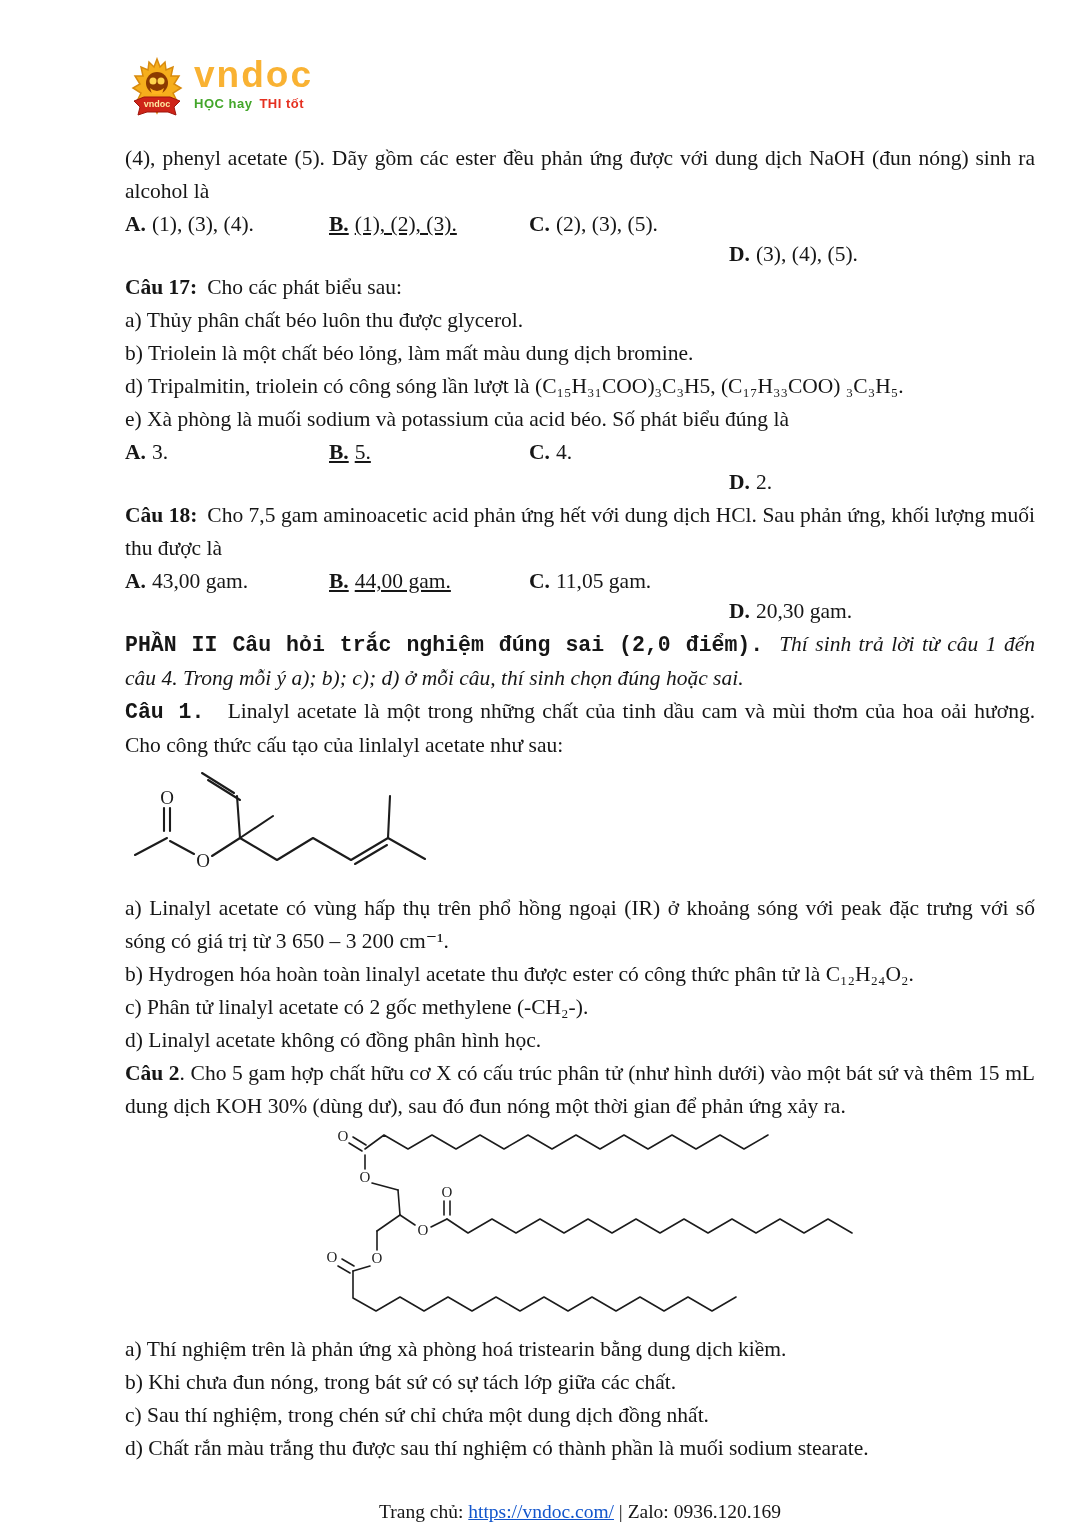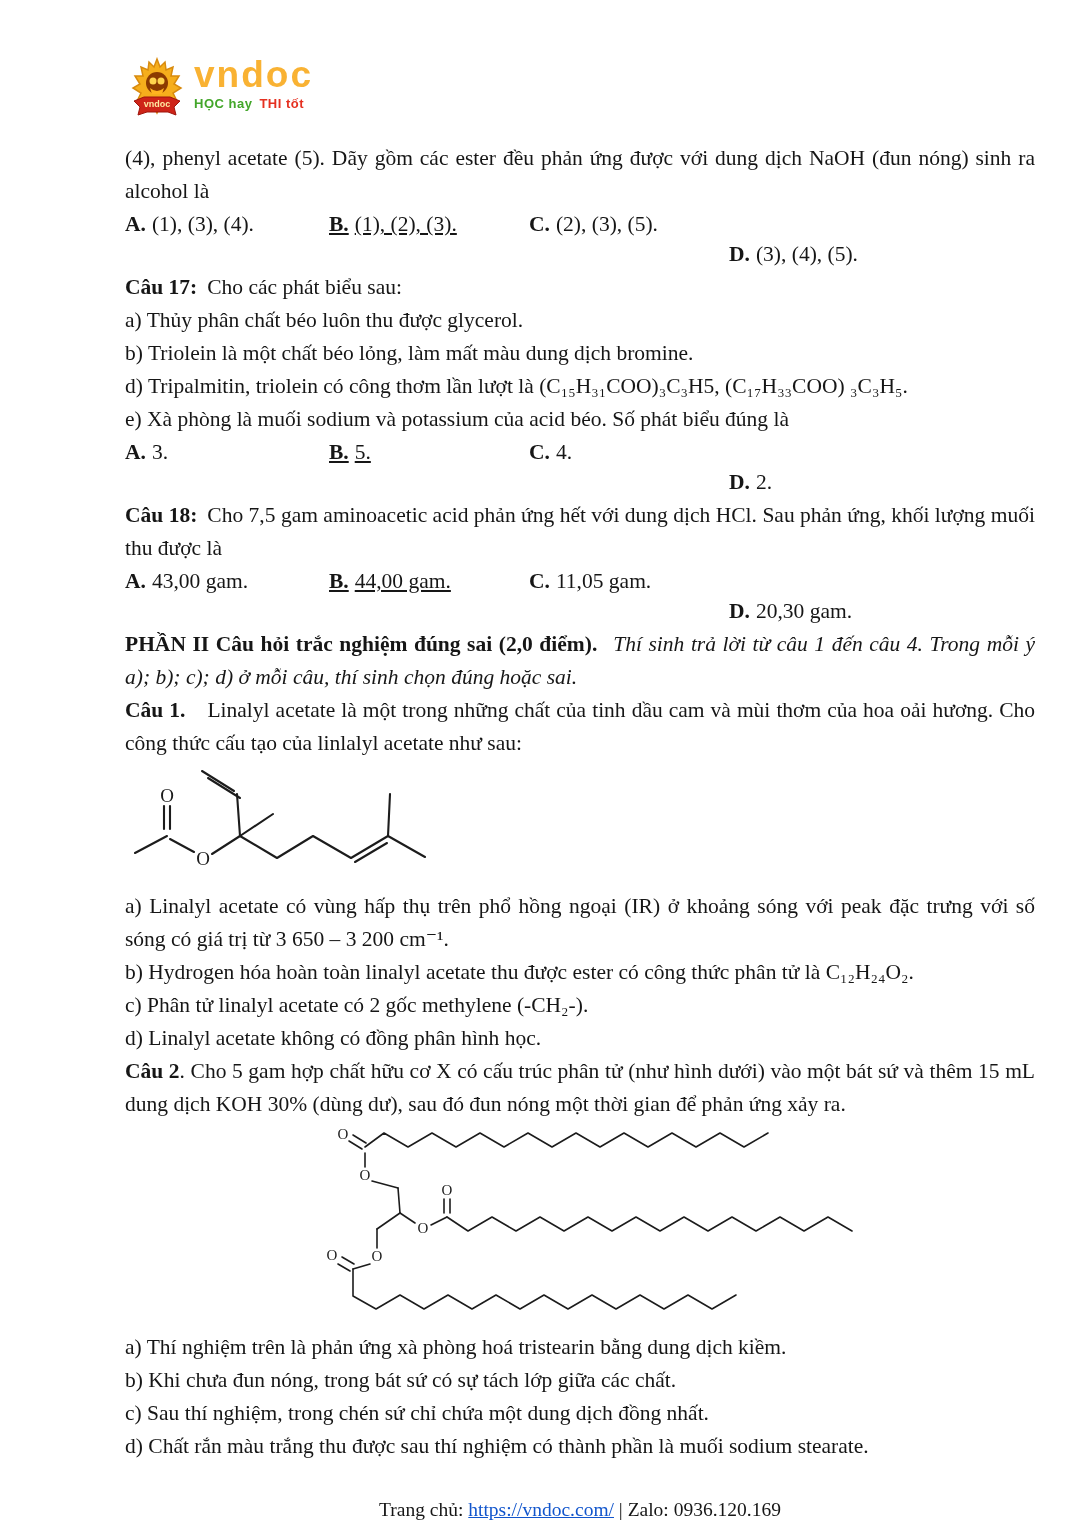--- a/index.html
+++ b/index.html
@@ -17,21 +17,21 @@
   .logo-tag{font-family:"Liberation Sans","DejaVu Sans",sans-serif;font-weight:bold;
     font-size:13px;line-height:22px;letter-spacing:0.5px;}
   .tag-green{color:#43A62A;margin-right:7px;}
   .tag-red{color:#E53020;}
   
   .doc{margin-top:21px;font-size:21.5px;line-height:33px;}
   p.para{margin:0;text-align:justify;}
   p.line{margin:0;}
   .qlabel{font-weight:bold;margin-right:10px;}
   .qlabel-tight{font-weight:bold;margin-right:0;}
-  .qlabel-sm{font-weight:bold;margin-right:16px;}
+  .qlabel-sm{font-weight:bold;margin-right:16px;font-family:Liberation Mono, monospace;}
   .italic{font-style:italic;}
   .bold{font-weight:bold;}
   .optrow{display:flex;margin:0;}
   .opt{display:block;}
   .optrow .opt:nth-child(1){width:204px;}
   .optrow .opt:nth-child(2){width:200px;text-decoration:underline;}
   .optrow .opt:nth-child(3){width:200px;}
   .optrow .opt:nth-child(4){flex:1;margin-top:30px;}
   .opt b{margin-right:6px;}
   
@@ -74,21 +74,21 @@
       <span class="opt"><b>A.</b><span>(1), (3), (4).</span></span>
       <span class="opt"><b>B.</b><span>(1), (2), (3).</span></span>
       <span class="opt"><b>C.</b><span>(2), (3), (5).</span></span>
       <span class="opt"><b>D.</b><span>(3), (4), (5).</span></span>
     </p>
 
     
     <p class="line"><span class="qlabel">Câu 17:</span><span>Cho các phát biểu sau:</span></p>
     <p class="line">a) Thủy phân chất béo luôn thu được glycerol.</p>
     <p class="line">b) Triolein là một chất béo lỏng, làm mất màu dung dịch bromine.</p>
-    <p class="line">d) Tripalmitin, triolein có công thơm lần lượt là (C₁₅H₃₁COO)₃C₃H5, (C₁₇H₃₃COO) ₃C₃H₅.</p>
+    <p class="line">d) Tripalmitin, triolein có công sóng lần lượt là (C₁₅H₃₁COO)₃C₃H5, (C₁₇H₃₃COO) ₃C₃H₅.</p>
     <p class="line">e) Xà phòng là muối sodium và potassium của acid béo. Số phát biểu đúng là</p>
     <p class="optrow">
       <span class="opt"><b>A.</b><span>3.</span></span>
       <span class="opt"><b>B.</b><span>5.</span></span>
       <span class="opt"><b>C.</b><span>4.</span></span>
       <span class="opt"><b>D.</b><span>2.</span></span>
     </p>
 
     
     <p class="para"><span class="qlabel">Câu 18:</span><span>Cho 7,5 gam aminoacetic acid phản ứng hết với dung dịch HCl. Sau phản ứng, khối lượng muối thu được là</span></p>

